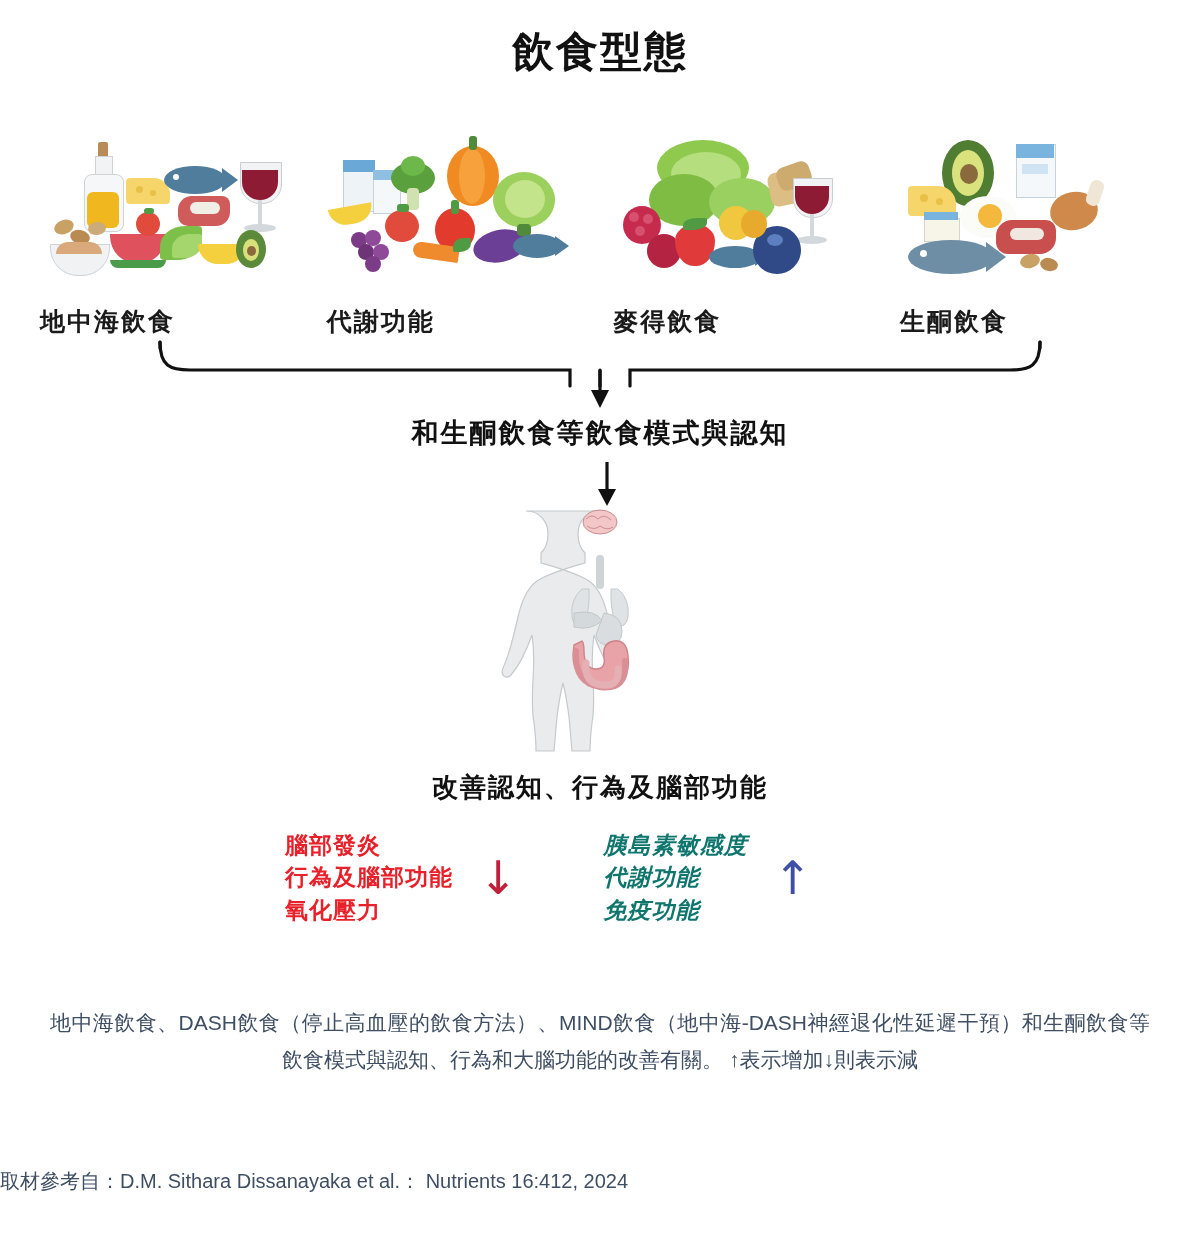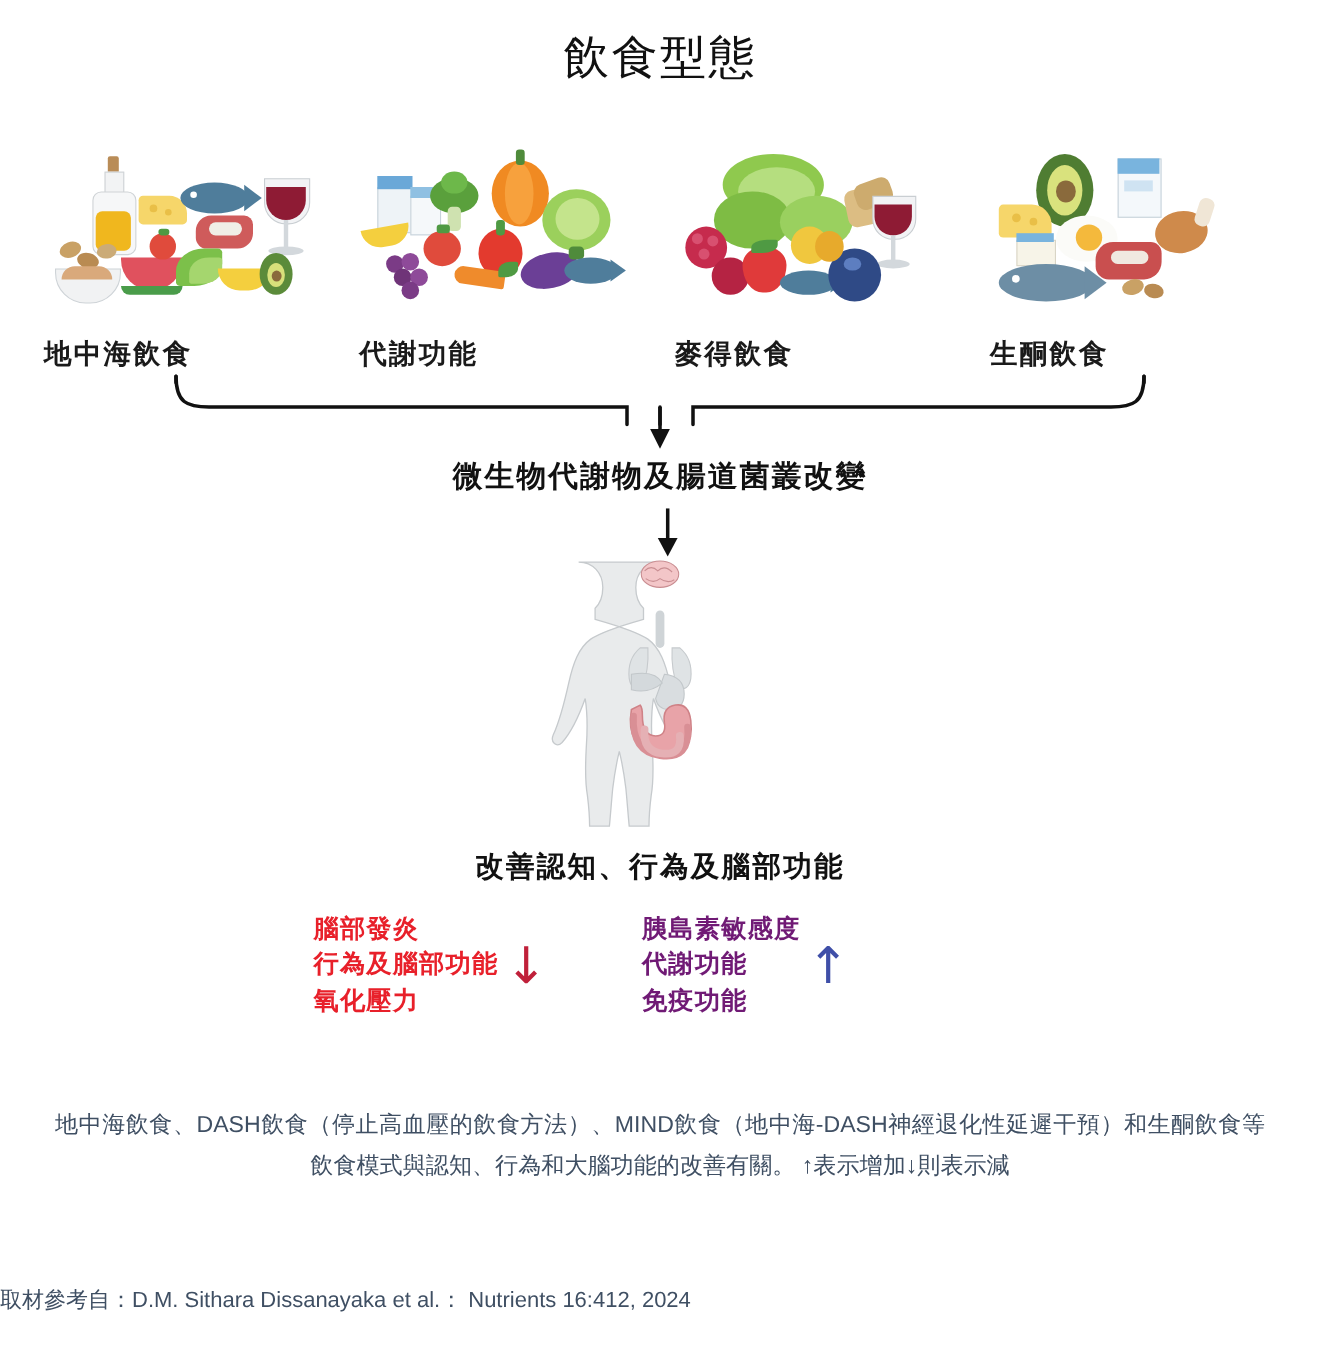--- a/index.html
+++ b/index.html
@@ -17,21 +17,21 @@
   }
 
   
   .page-title {
     position: absolute;
     top: 24px;
     left: 0;
     width: 1200px;
     text-align: center;
     font-size: 42px;
-    font-weight: normal;
+    font-weight: bold;
     letter-spacing: 2px;
     font-family: "DejaVu Serif", "Liberation Serif", serif;
   }
 
   
   .diet-row {
     position: absolute;
     top: 118px;
     left: 40px;
     width: 1120px;
@@ -121,31 +121,31 @@
     top: 825px;
     left: 285px;
     width: 630px;
     height: 105px;
     display: flex;
     gap: 86px;
   }
   .effect-box {
     display: flex;
     align-items: center;
-    gap: 6px;
+    gap: 26px;
   }
   .effect-list {
     font-family: "DejaVu Serif", "Liberation Serif", serif;
     font-size: 23px;
     font-weight: bold;
     line-height: 1.42;
     letter-spacing: 1px;
   }
   .effect-down { color: #e8202a; }
-  .effect-up { color: #701a75; }
+  .effect-up { color: #0f766e; font-style: italic; }
   .arrow-glyph {
     font-size: 46px;
     line-height: 1;
     font-family: "DejaVu Sans", sans-serif;
   }
   .arrow-down { color: #c0203a; }
   .arrow-up { color: #3f4fa8; }
 
   
   .caption {
@@ -350,21 +350,21 @@
   </div>
 </div>
 
 <svg class="bracket-svg" viewBox="0 0 960 75">
   <path d="M40,2 C40,26 50,30 70,30 L450,30 L450,46 M920,2 C920,26 910,30 890,30 L510,30 L510,46 M480,30 L480,46" fill="none" stroke="#111111" stroke-width="3.2" stroke-linecap="round"></path>
   <path d="M480,30 L480,52" fill="none" stroke="#111111" stroke-width="3.2"></path>
   <polygon points="480,68 471,50 489,50" fill="#111111"></polygon>
   <path d="M40,2 L40,8 M920,2 L920,8" stroke="#111111" stroke-width="3.2" stroke-linecap="round"></path>
 </svg>
 
-<div class="mid-label">微生物代謝物及腸道菌叢改變</div>
+<div class="mid-label">和生酮飲食等飲食模式與認知</div>
 
 <svg class="arrow2-svg" viewBox="0 0 30 46">
   <line x1="15" y1="0" x2="15" y2="30" stroke="#111111" stroke-width="3.2"></line>
   <polygon points="15,44 6,27 24,27" fill="#111111"></polygon>
 </svg>
 
 <div class="body-wrap">
   <svg viewBox="0 0 260 250" width="260" height="250">
 
     <g fill="#e9ebec" stroke="#c6cacd" stroke-width="1.2">

